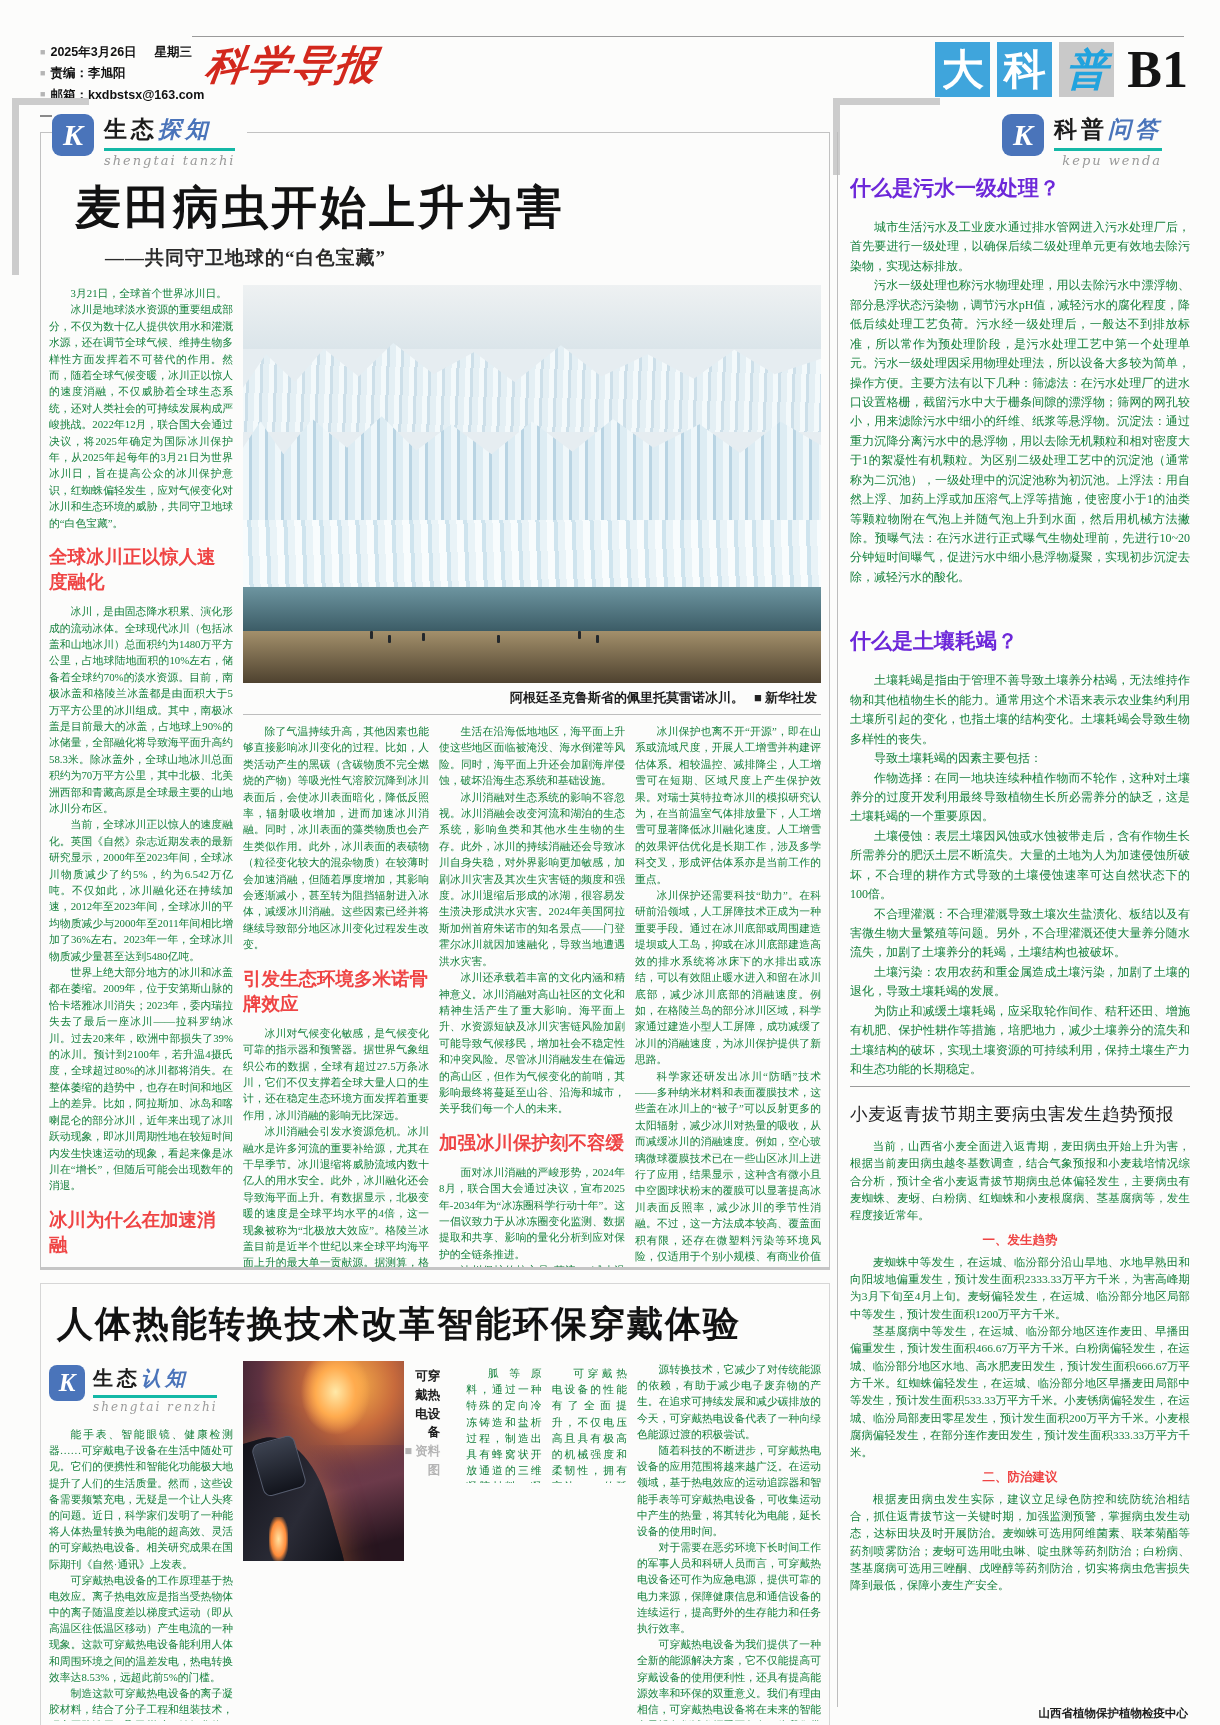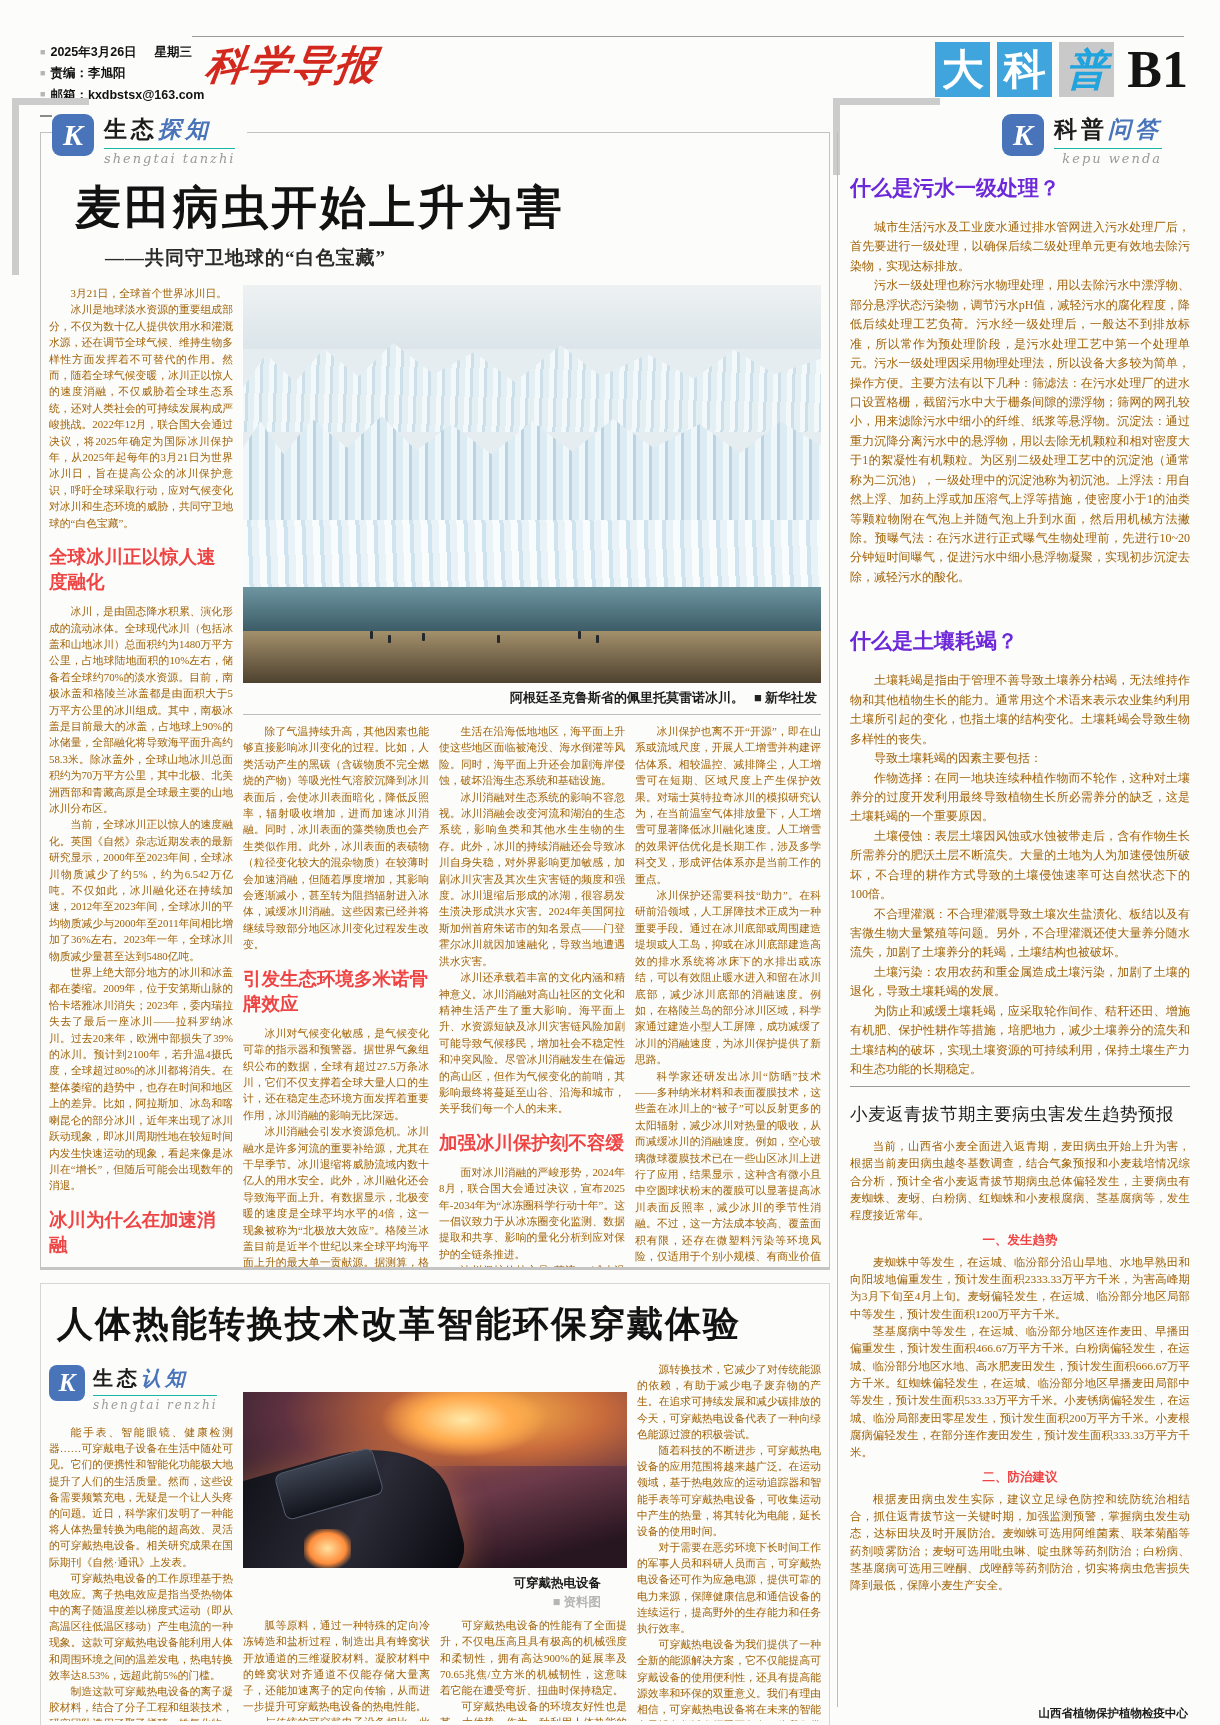--- a/index.html
+++ b/index.html
@@ -20,21 +20,21 @@
   .bsq.gray{background:#c9c9c9;color:#21a3de;font-family:"DejaVu Serif",serif;font-style:italic;}
   .pageno{font-family:"Liberation Serif",serif;font-weight:bold;font-size:52px;color:#141414;margin-left:6px;}
   .corner{position:absolute;border-color:#cccccc;}
   .corner.tl{left:12px;top:98px;width:70px;height:170px;border-left:7px solid #ccc;border-top:7px solid #ccc;}
   .corner.mid{left:833px;top:98px;width:100px;height:70px;border-left:7px solid #ccc;border-top:7px solid #ccc;}
   
   .sec-head{position:absolute;display:flex;gap:10px;background:#fcfcfb;z-index:5;padding:0 12px 2px 0;}
   .kbox{width:42px;height:42px;border-radius:9px;background:#4a74ba;color:#fff;display:flex;align-items:center;justify-content:center;
         font-family:"Liberation Serif",serif;font-style:italic;font-weight:bold;font-size:30px;}
   .sec-txt{display:flex;flex-direction:column;}
-  .sec-row{font-size:23px;font-weight:bold;letter-spacing:4px;border-bottom:1px solid #14b8a6;padding-bottom:3px;white-space:nowrap;}
+  .sec-row{font-size:23px;font-weight:bold;letter-spacing:4px;border-bottom:3px solid #14b8a6;padding-bottom:3px;white-space:nowrap;}
   .sec-row .b{color:#4a74ba;font-family:"DejaVu Serif",serif;font-style:italic;}
   .sec-pinyin{font-family:"DejaVu Serif",serif;font-style:italic;font-size:13px;color:#9a9a9a;letter-spacing:2px;margin-top:2px;}
   .sec-line{position:absolute;left:462px;top:146px;width:366px;height:5px;background:#c9c9c9;}
   
   .main-box{position:absolute;left:40px;top:132px;width:788px;height:1134px;border:1px solid #c2c2c2;
             border-bottom:3px solid #c5c5c5;background:#fcfcfb;overflow:hidden;}
   .headline{margin:44px 0 6px 34px;font-family:"Liberation Sans",sans-serif;font-weight:bold;font-size:46px;
             letter-spacing:3px;color:#121212;}
   .subheadline{margin:2px 0 14px 64px;font-size:19px;font-weight:bold;color:#2b2b2b;letter-spacing:1px;}
   .art-body{display:flex;gap:10px;padding:0 8px;height:1000px;overflow:hidden;}
@@ -52,21 +52,21 @@
   .ph-ice2{position:absolute;top:59%;left:0;right:0;height:20%;
      background:repeating-linear-gradient(88deg,#f8fcfd 0 7px,#cfe4ee 7px 11px,#e9f3f7 11px 18px);}
   .ph-water{position:absolute;top:76%;left:0;right:0;height:13%;background:linear-gradient(#6d95a0,#33525c);}
   .ph-shore{position:absolute;top:87%;left:0;right:0;height:13%;background:linear-gradient(#a3906b,#4e422f);}
   .person{position:absolute;width:3px;height:8px;background:#23282c;border-radius:1px;}
   .cap-row{display:flex;justify-content:flex-end;align-items:baseline;gap:10px;padding:6px 4px 7px;
            border-bottom:1px solid #bdbdbd;font-size:13px;font-weight:bold;}
   .cap-credit{font-weight:bold;color:#222;}
   .threecols{display:flex;gap:10px;margin-top:8px;height:560px;overflow:hidden;}
   .c2,.c3,.c4{width:186px;height:560px;}
-  .para{margin:0;text-indent:2em;text-align:justify;font-size:10.8px;line-height:1.52;color:#a16207;}
+  .para{margin:0;text-indent:2em;text-align:justify;font-size:10.8px;line-height:1.52;color:#15803d;}
   .subhead{font-family:"Liberation Sans",sans-serif;font-weight:bold;font-size:18.5px;margin:13px 0 9px;color:#ef4444;}
   
   .vrule{position:absolute;left:837px;top:132px;width:1px;height:1575px;background:#bdbdbd;}
   .sidebar{position:absolute;left:850px;top:134px;width:340px;height:948px;overflow:hidden;}
   .qa-art{margin-bottom:10px;}
   .qa-title{font-family:"Liberation Sans",sans-serif;font-weight:bold;font-size:21px;margin:40px 0 16px;color:#6d28d9;}
   .sidebar .para,.wheat .para{font-size:12px;line-height:1.62;}
   
   .hr-wheat{position:absolute;left:850px;top:1086px;width:340px;height:1px;background:#9a9a9a;}
   .wheat{position:absolute;left:850px;top:1096px;width:340px;height:629px;overflow:hidden;}
@@ -78,21 +78,21 @@
   .bottom-box{position:absolute;left:40px;top:1283px;width:788px;height:442px;border:1px solid #d6d6d6;border-bottom:none;
               background:#fcfcfb;overflow:hidden;}
   .b-headline{margin:16px 0 12px 16px;font-family:"Liberation Sans",sans-serif;font-weight:bold;font-size:36px;
               letter-spacing:2px;color:#121212;}
   .b-body{display:flex;gap:10px;padding:0 8px;height:360px;overflow:hidden;}
   .bcolA{width:186px;}
   .b-badge{display:flex;gap:8px;margin:4px 0 12px;}
   .b-badge .kbox{width:36px;height:36px;font-size:25px;border-radius:8px;}
   .b-badge .sec-row{font-size:20px;}
   .b-badge .sec-pinyin{font-size:12px;}
-  .bcolMid{width:384px;display:flex;flex-direction:column;margin-top:31px;}
+  .bcolMid{width:384px;display:flex;flex-direction:row;}
   .thermo{position:relative;width:100%;height:200px;overflow:hidden;
           background:radial-gradient(120% 100% at 68% 12%, #f8b04a 0%, #c76a3c 22%, #5e3140 48%, #241a28 75%, #120d16 100%);}
   .t-glow{position:absolute;left:30%;top:-12%;width:55%;height:55%;
           background:radial-gradient(closest-side,#ffe9a8 0%,#ffab4e 45%,rgba(255,130,50,0) 78%);}
   .t-wave{position:absolute;left:0;bottom:0;width:100%;height:58%;
           background:linear-gradient(165deg, rgba(120,60,70,0) 10%, #6c3a4a 45%, #27151f 85%);}
   .t-device{position:absolute;left:-10%;bottom:-30%;width:66%;height:92%;transform:rotate(-16deg);
             background:linear-gradient(135deg,#0b0b11,#2a2b36 55%,#040409);border-radius:16% 42% 28% 18%;
             box-shadow:0 0 34px rgba(255,150,70,.4);}
   .t-screen{position:absolute;left:9%;bottom:34%;width:26%;height:26%;transform:rotate(-16deg);
@@ -148,21 +148,21 @@
     </div>
   </div>
   <div class="sec-line"></div>
 
   <div class="main-box">
     <h1 class="headline">麦田病虫开始上升为害</h1>
     <div class="subheadline">——共同守卫地球的“白色宝藏”</div>
     <div class="art-body">
       <div class="col c1">
           <p class="para">3月21日，全球首个世界冰川日。</p>
-          <p class="para">冰川是地球淡水资源的重要组成部分，不仅为数十亿人提供饮用水和灌溉水源，还在调节全球气候、维持生物多样性方面发挥着不可替代的作用。然而，随着全球气候变暖，冰川正以惊人的速度消融，不仅威胁着全球生态系统，还对人类社会的可持续发展构成严峻挑战。2022年12月，联合国大会通过决议，将2025年确定为国际冰川保护年，从2025年起每年的3月21日为世界冰川日，旨在提高公众的冰川保护意识，呼吁全球采取行动，应对气候变化对冰川和生态环境的威胁，共同守卫地球的“白色宝藏”。</p>
+          <p class="para">冰川是地球淡水资源的重要组成部分，不仅为数十亿人提供饮用水和灌溉水源，还在调节全球气候、维持生物多样性方面发挥着不可替代的作用。然而，随着全球气候变暖，冰川正以惊人的速度消融，不仅威胁着全球生态系统，还对人类社会的可持续发展构成严峻挑战。2022年12月，联合国大会通过决议，将2025年确定为国际冰川保护年，从2025年起每年的3月21日为世界冰川日，旨在提高公众的冰川保护意识，红蜘蛛偏轻发生，应对气候变化对冰川和生态环境的威胁，共同守卫地球的“白色宝藏”。</p>
           <h3 class="subhead">全球冰川正以惊人速度融化</h3>
           <p class="para">冰川，是由固态降水积累、演化形成的流动冰体。全球现代冰川（包括冰盖和山地冰川）总面积约为1480万平方公里，占地球陆地面积的10%左右，储备着全球约70%的淡水资源。目前，南极冰盖和格陵兰冰盖都是由面积大于5万平方公里的冰川组成。其中，南极冰盖是目前最大的冰盖，占地球上90%的冰储量，全部融化将导致海平面升高约58.3米。除冰盖外，全球山地冰川总面积约为70万平方公里，其中北极、北美洲西部和青藏高原是全球最主要的山地冰川分布区。</p>
           <p class="para">当前，全球冰川正以惊人的速度融化。英国《自然》杂志近期发表的最新研究显示，2000年至2023年间，全球冰川物质减少了约5%，约为6.542万亿吨。不仅如此，冰川融化还在持续加速，2012年至2023年间，全球冰川的平均物质减少与2000年至2011年间相比增加了36%左右。2023年一年，全球冰川物质减少量甚至达到5480亿吨。</p>
           <p class="para">世界上绝大部分地方的冰川和冰盖都在萎缩。2009年，位于安第斯山脉的恰卡塔雅冰川消失；2023年，委内瑞拉失去了最后一座冰川——拉科罗纳冰川。过去20来年，欧洲中部损失了39%的冰川。预计到2100年，若升温4摄氏度，全球超过80%的冰川都将消失。在整体萎缩的趋势中，也存在时间和地区上的差异。比如，阿拉斯加、冰岛和喀喇昆仑的部分冰川，近年来出现了冰川跃动现象，即冰川周期性地在较短时间内发生快速运动的现象，看起来像是冰川在“增长”，但随后可能会出现数年的消退。</p>
           <h3 class="subhead">冰川为什么在加速消融</h3>
           <p class="para">从地球地质历史的宏大尺度来看，当前，我们正处于末次冰期结束后的全新世间冰期。在距今约2万年的末次冰盛期，古冰川占陆地面积达1/4左右，远非现代冰川可以比拟，这是气候自然变化的结果。但现在，气候变化越来越多受到人类活动的影响，在较短时间尺度上驱动了冰川的快速消融。2023年，联合国政府间气候变化专门委员会第六次评估报告指出，全球平均气温已比工业化前水平上升了约1.1摄氏度。冰川对气温变化极为敏感，气温升高直接导致冰川融化的速度加快。人类活动导致的气候变暖很可能是20世纪90年代以来全球冰川普遍萎缩的主要影响因素。</p>
         </div>
       <div class="rz">
         <div class="photo">
           <div class="ph-sky"></div>

